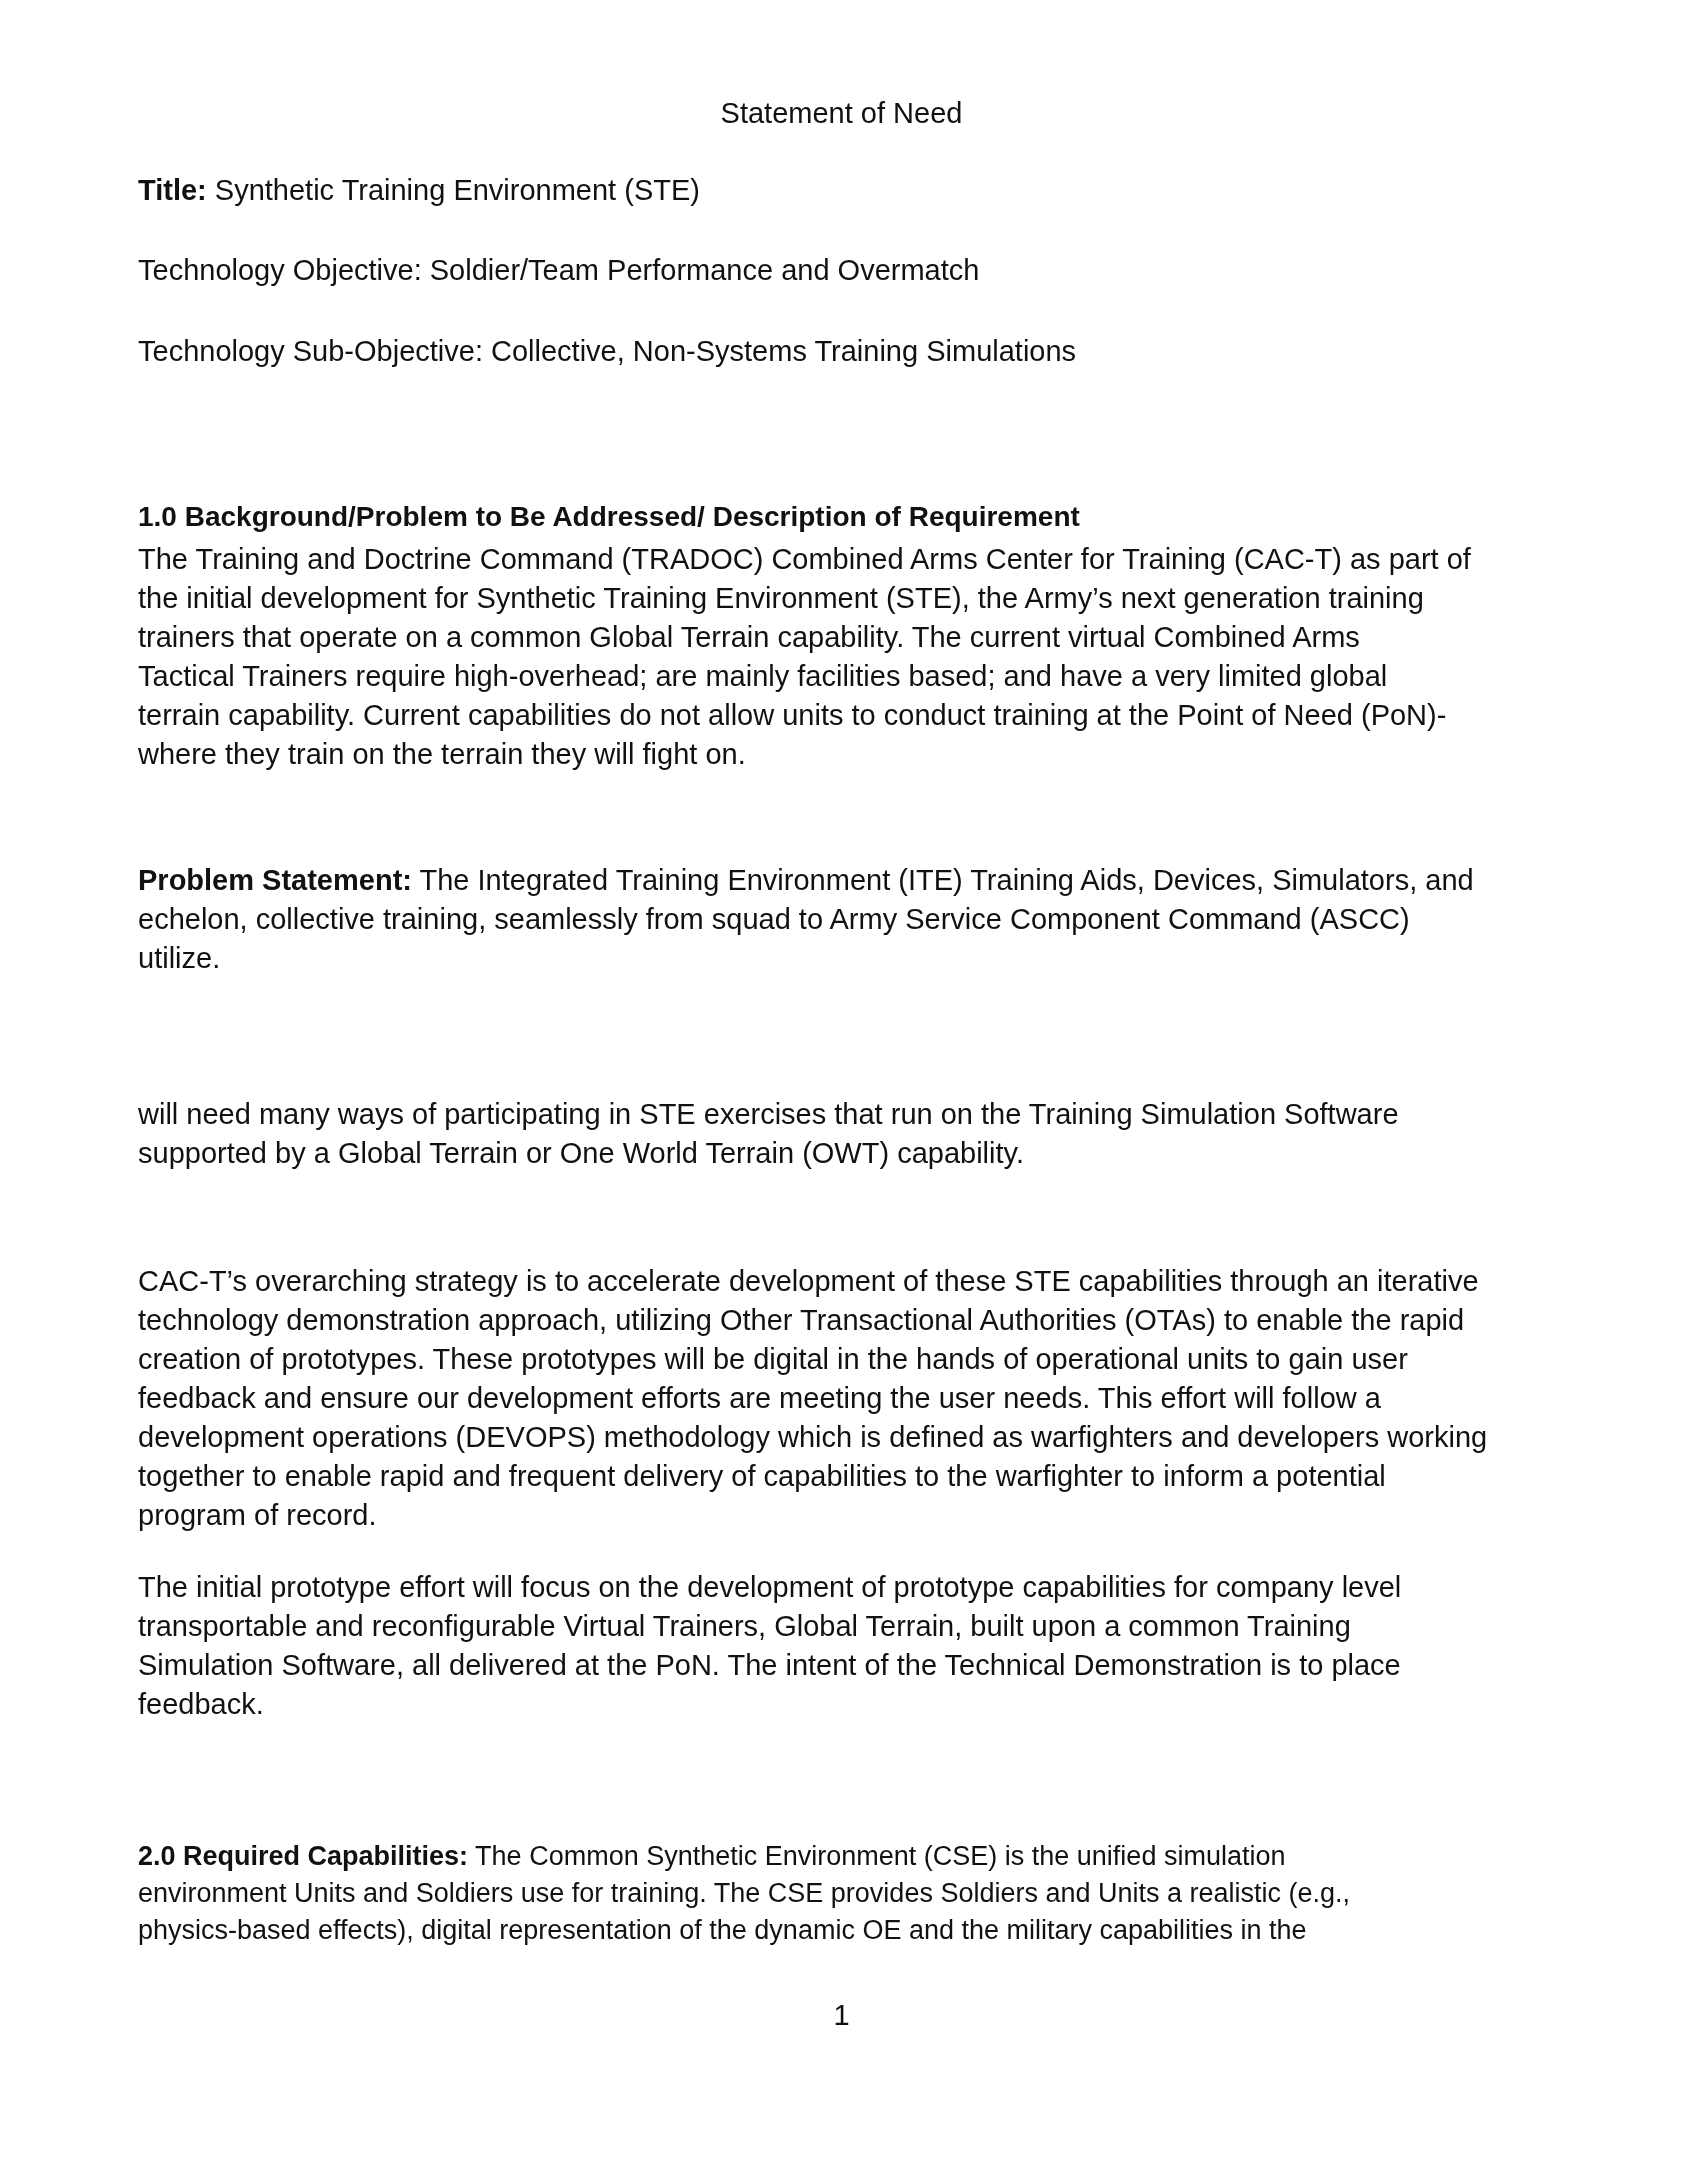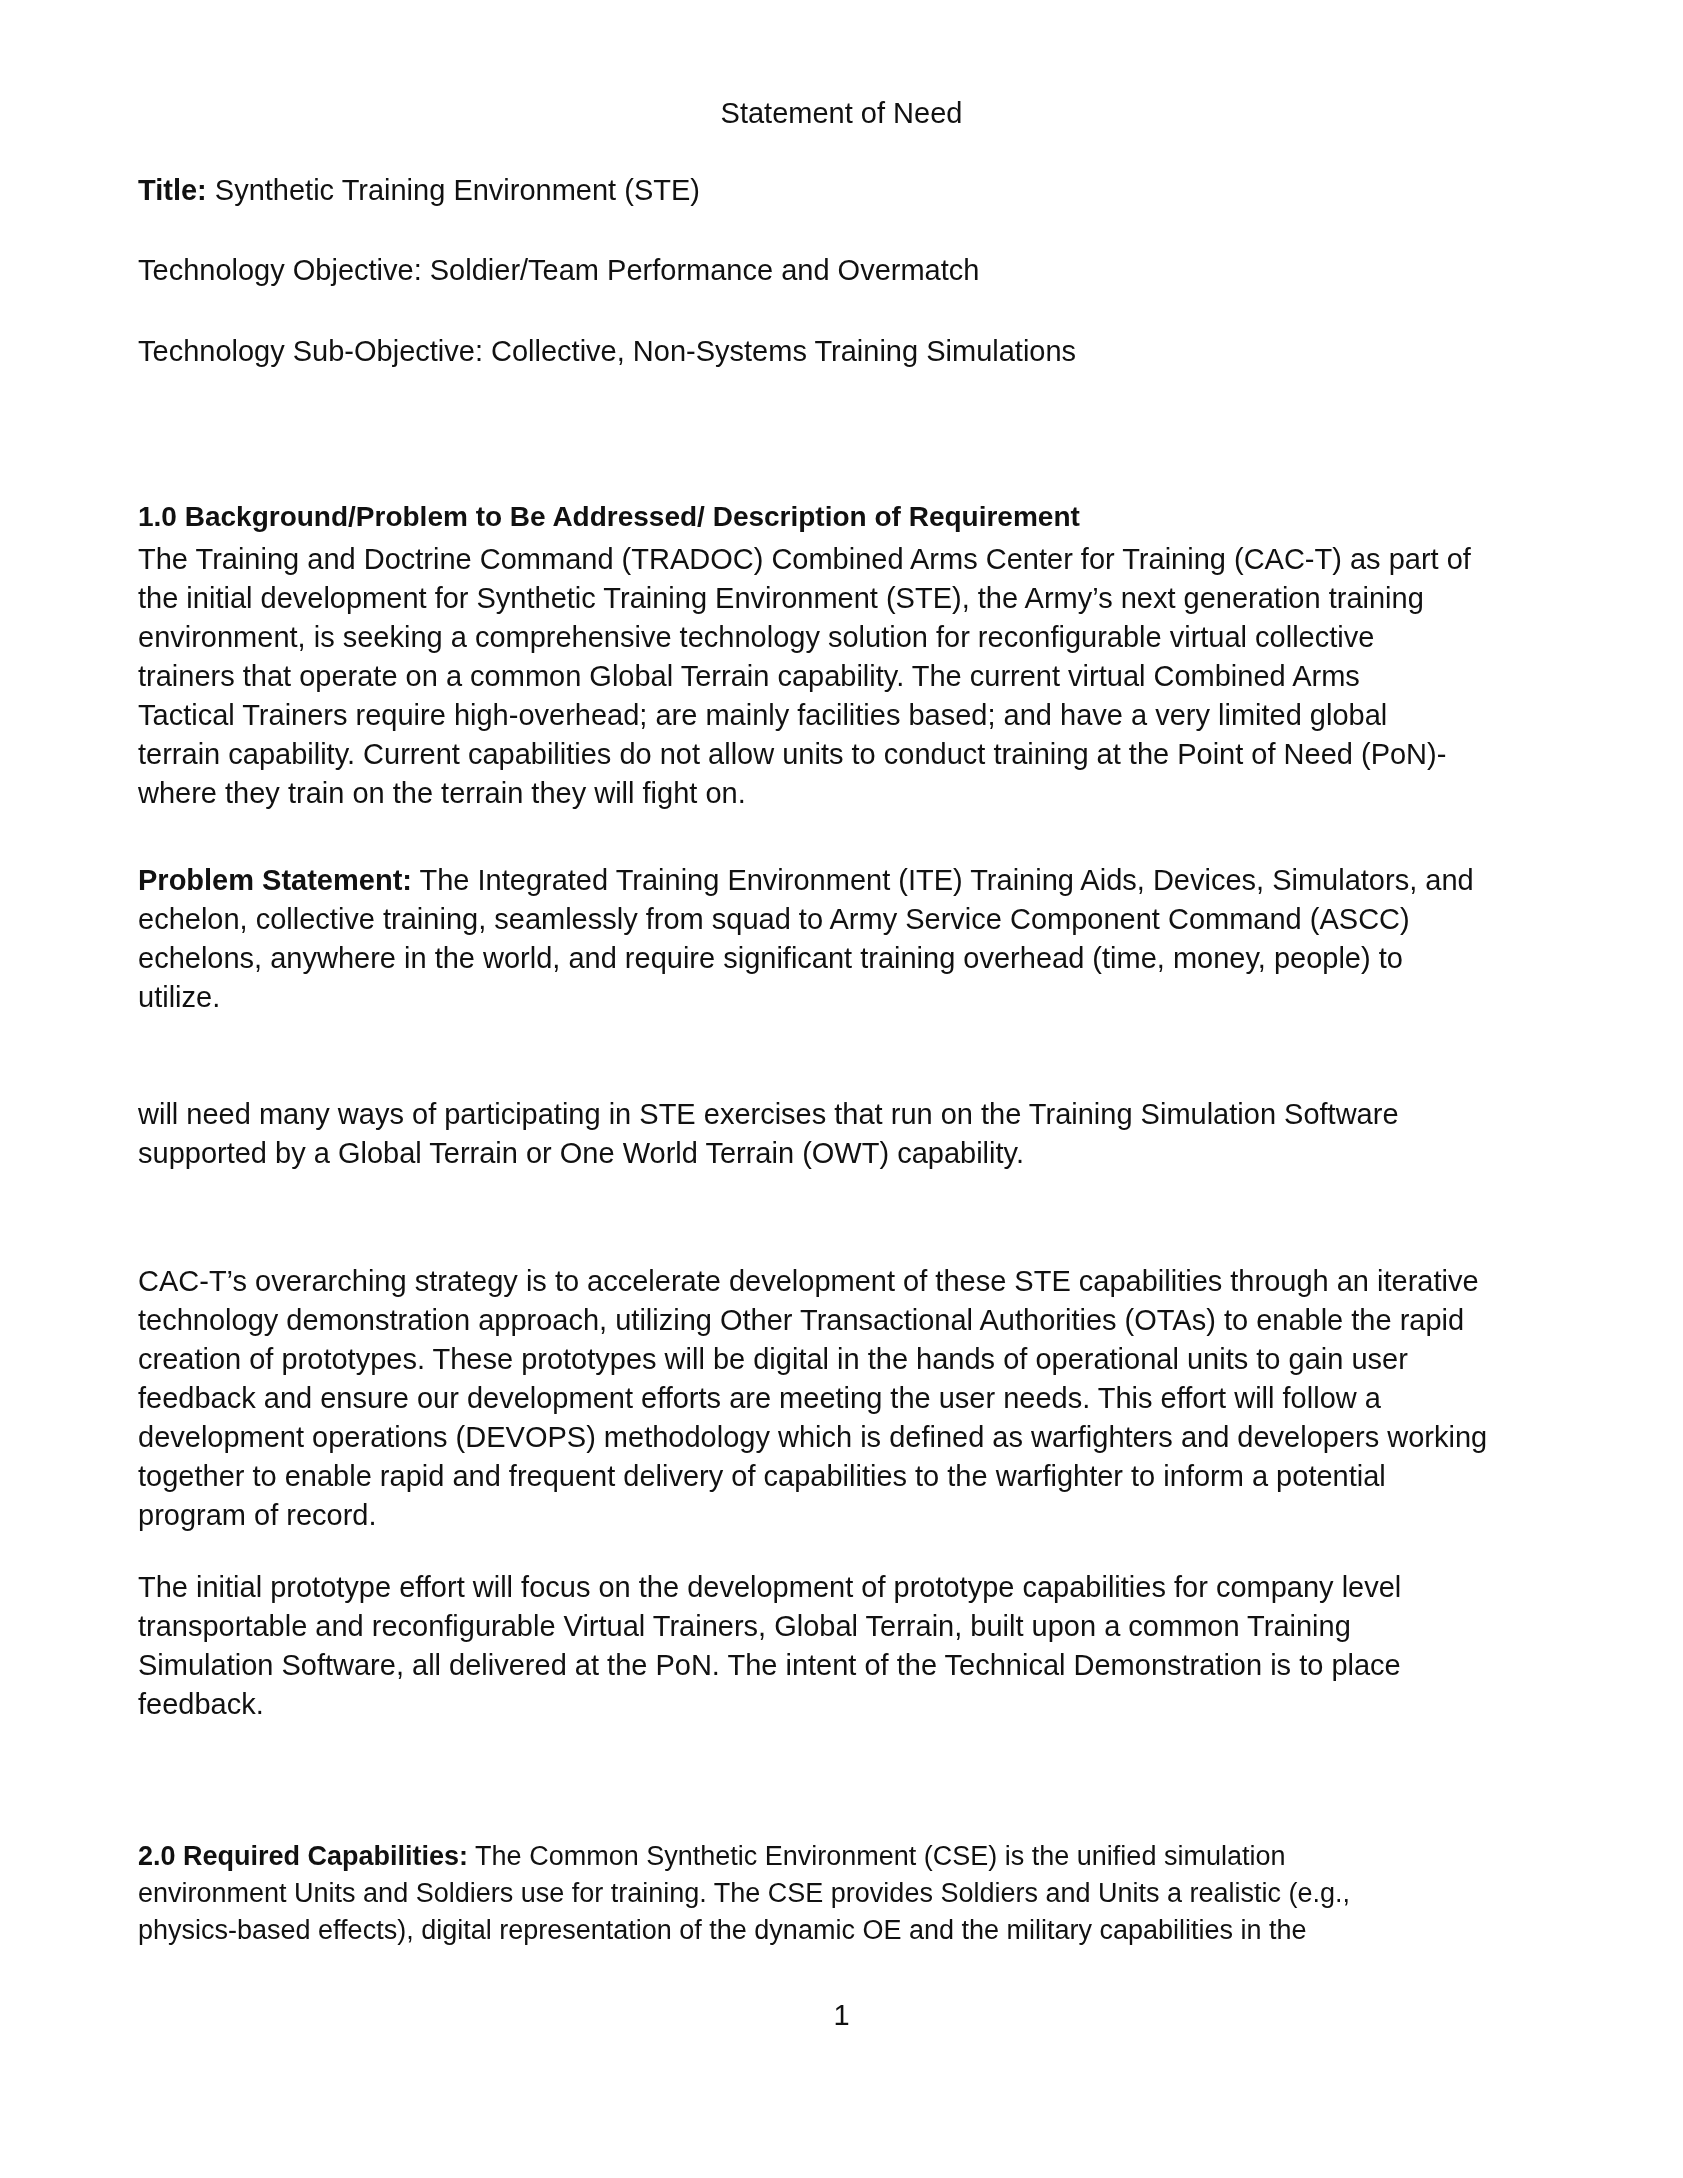--- a/index.html
+++ b/index.html
@@ -31,31 +31,29 @@
 
   <div class="line" style="top:251px;">Technology Objective: Soldier/Team Performance and Overmatch</div>
 
   <div class="line" style="top:332px;">Technology Sub-Objective: Collective, Non-Systems Training Simulations</div>
 
   <div class="heading" style="top:498px;">1.0 Background/Problem to Be Addressed/ Description of Requirement</div>
 
   <div class="para" style="top:540px;">
     <span class="l">The Training and Doctrine Command (TRADOC) Combined Arms Center for Training (CAC-T) as part of</span>
     <span class="l">the initial development for Synthetic Training Environment (STE), the Army’s next generation training</span>
-    <span class="l">environment, is seeking a comprehensive technology solution for reconfigurable virtual collective</span>
     <span class="l">trainers that operate on a common Global Terrain capability. The current virtual Combined Arms</span>
     <span class="l">Tactical Trainers require high-overhead; are mainly facilities based; and have a very limited global</span>
     <span class="l">terrain capability. Current capabilities do not allow units to conduct training at the Point of Need (PoN)-</span>
     <span class="l">where they train on the terrain they will fight on.</span>
   </div>
 
   <div class="para" style="top:861px;">
     <span class="l"><span class="bold">Problem Statement:</span><span> The Integrated Training Environment (ITE) Training Aids, Devices, Simulators, and</span></span>
     <span class="l">echelon, collective training, seamlessly from squad to Army Service Component Command (ASCC)</span>
-    <span class="l">echelons, anywhere in the world, and require significant training overhead (time, money, people) to</span>
     <span class="l">utilize.</span>
   </div>
 
   <div class="para" style="top:1095px;">
     <span class="l">will need many ways of participating in STE exercises that run on the Training Simulation Software</span>
     <span class="l">supported by a Global Terrain or One World Terrain (OWT) capability.</span>
   </div>
 
   <div class="para" style="top:1262px;">
     <span class="l">CAC-T’s overarching strategy is to accelerate development of these STE capabilities through an iterative</span>

